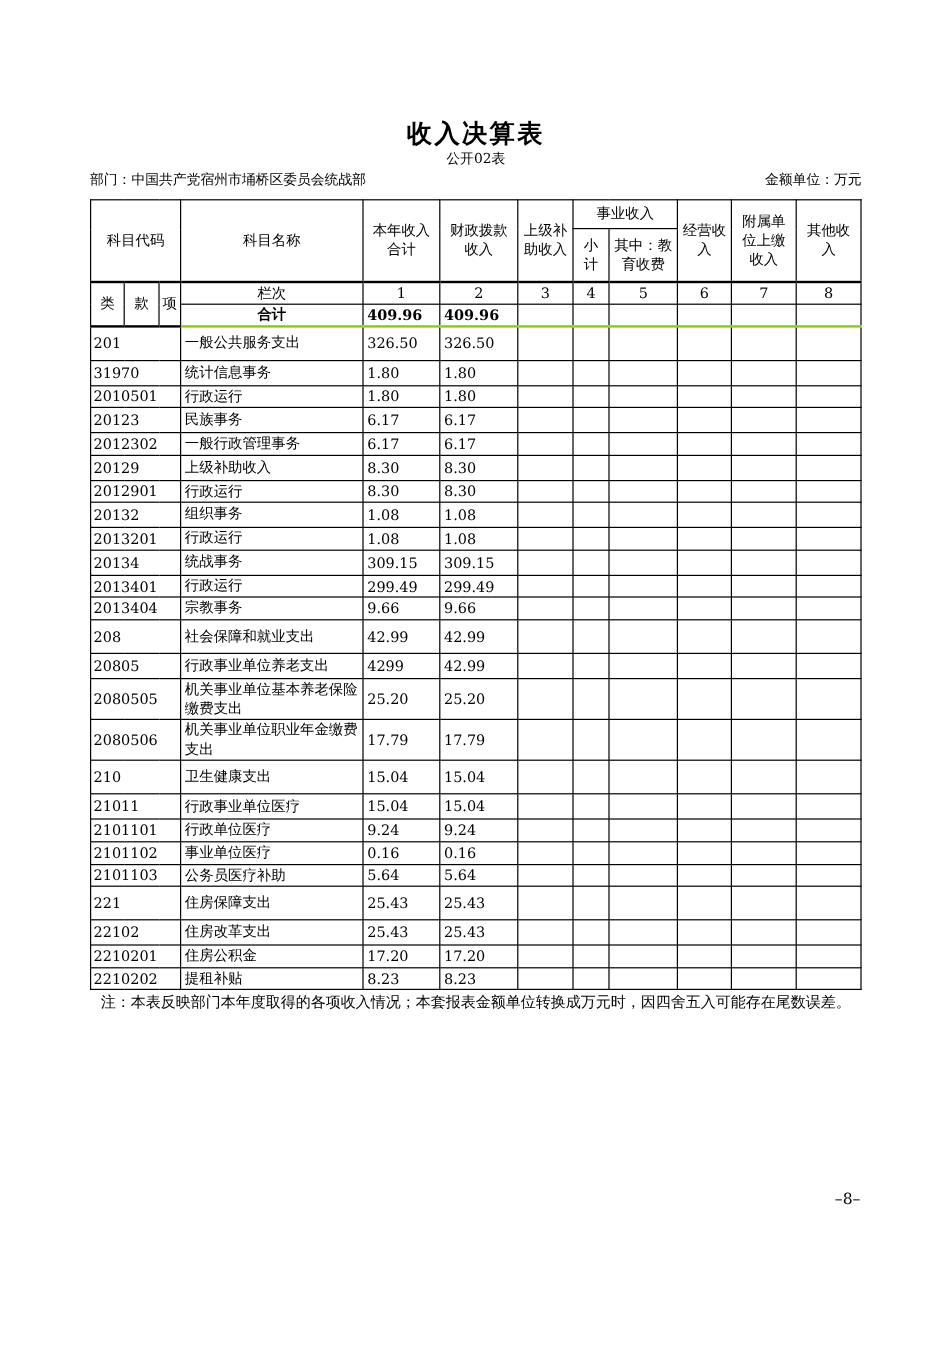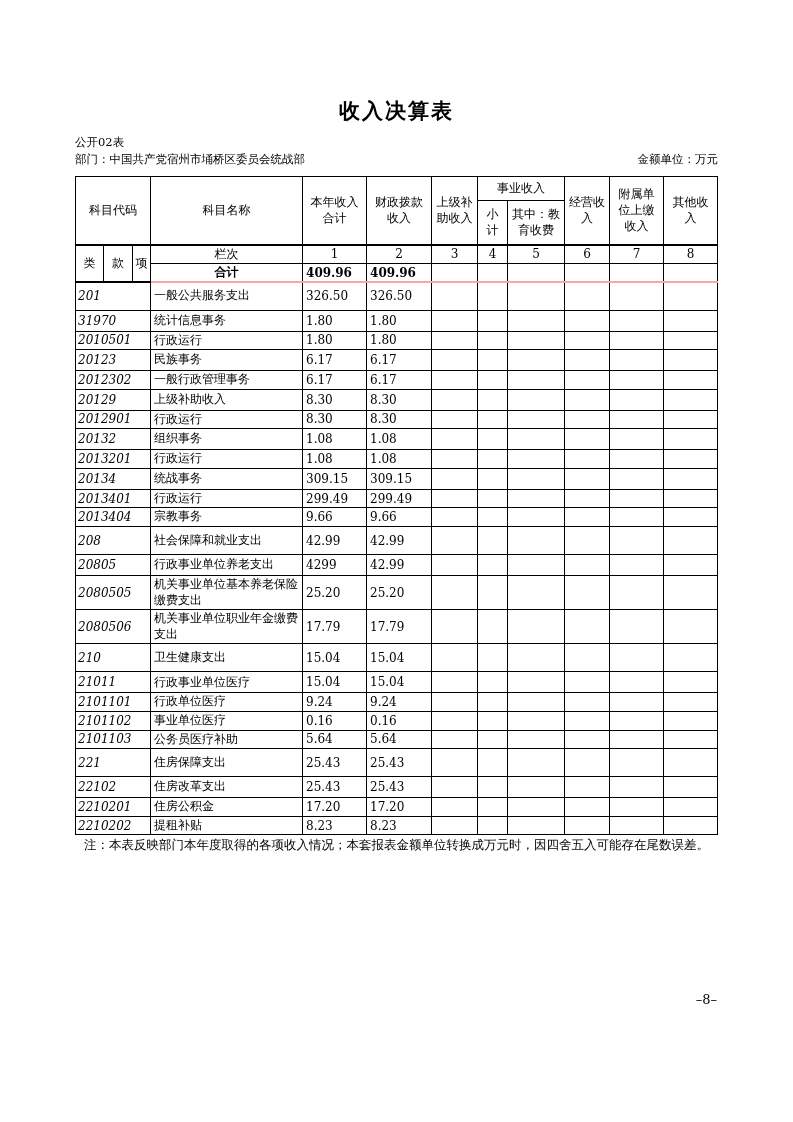--- a/index.html
+++ b/index.html
@@ -20,22 +20,21 @@
     width: 643px;
   }
   .doc-title {
     text-align: center;
     font-size: 21px;
     font-weight: bold;
     letter-spacing: 2px;
     line-height: 28px;
   }
   .table-code-line {
-    margin-top: 10px;
-    text-align: left;
+    text-align: center;
     font-size: 11.5px;
     line-height: 14px;
   }
   .meta-line {
     margin-top: 3px;
     display: flex;
     justify-content: space-between;
     font-size: 11.5px;
     line-height: 15px;
     gap: 27px;
@@ -59,24 +58,24 @@
     padding: 1px 5px;
     line-height: 1.35;
   }
   tr.h1 { height: 24px; }
   tr.h2 { height: 44px; }
   th.w-annual, th.w-fiscal { padding: 1px 7px !important; }
   th.w-superior, th.w-operating { padding: 1px 4px !important; }
   th.w-edu { padding: 1px 3px !important; }
   th.w-affiliated, th.w-other { padding: 1px 7px !important; }
   tr.row-cols td { border-top: 2px solid #000; height: 19px; text-align: center; }
-  tr.row-total td { border-bottom: 2px solid #fca5a5; height: 17px; font-weight: bold; }
+  tr.row-total td { border-bottom: 2px solid #84cc16; height: 17px; font-weight: bold; }
   tr.row-total td.cell-label { text-align: center; }
   td.kkx { border-bottom: 2px solid #000; text-align: center; }
-  .cell-code { text-align: left; padding: 1px 2px; font-style: italic; }
+  .cell-code { text-align: left; padding: 1px 2px; }
   .cell-name { text-align: left; padding: 1px 3px; line-height: 1.3; }
   .cell-num  { text-align: left; padding: 1px 3px; }
   tr.row-l1 td { height: 28px; }
   tr.row-l2 td { height: 21px; }
   tr.row-l3 td { height: 18px; }
   .note {
     margin-top: 1px;
     font-size: 12.5px;
     line-height: 1.45;
     text-align: center;

